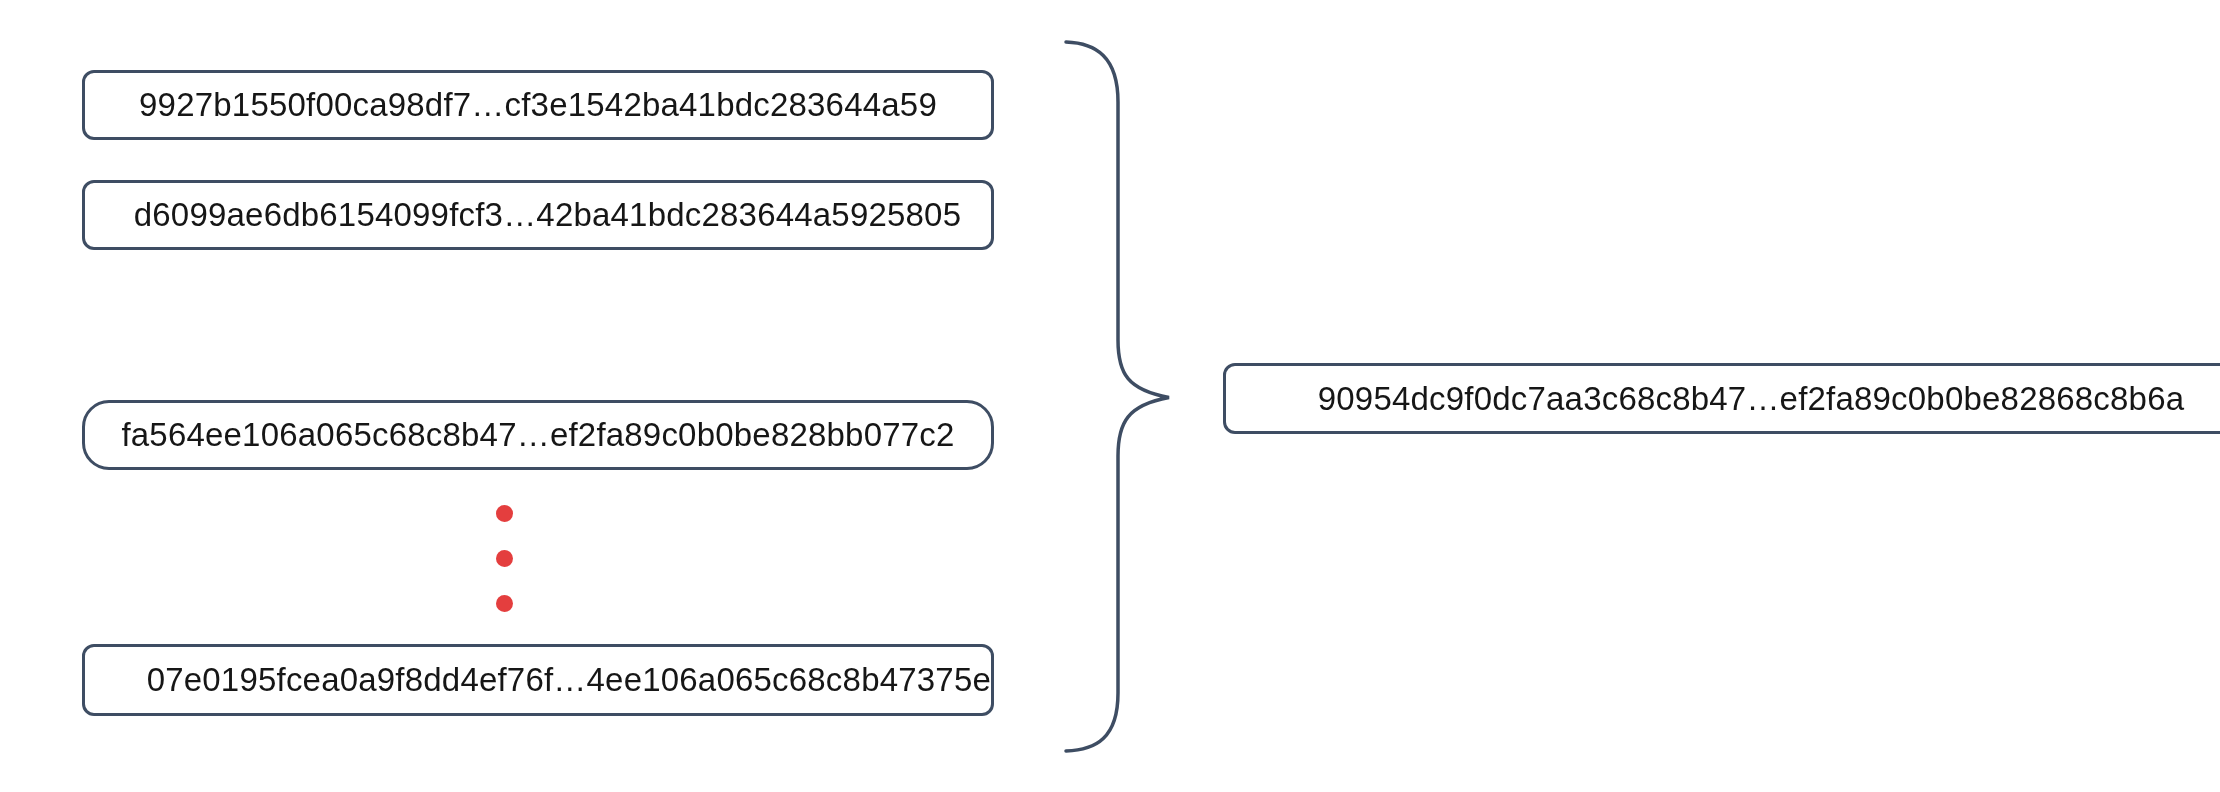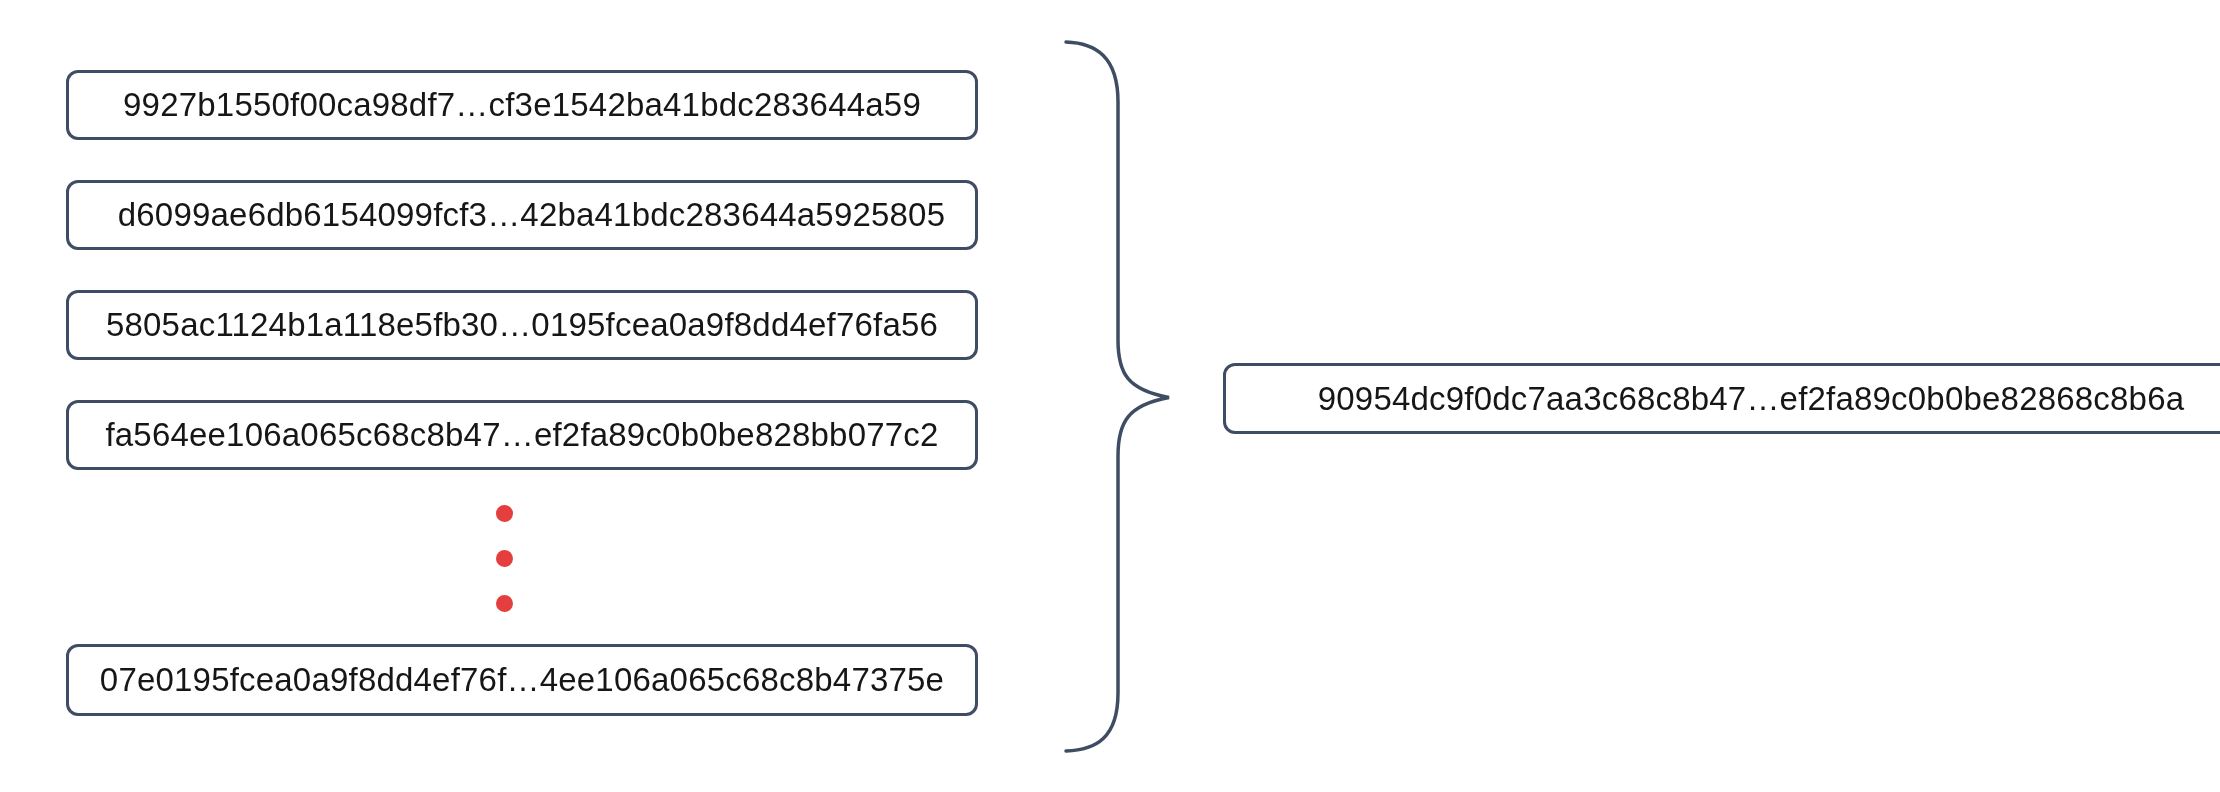--- a/index.html
+++ b/index.html
@@ -23,21 +23,21 @@
     border-radius: 12px;
     display: flex;
     align-items: center;
     justify-content: center;
     font-size: 33px;
     color: #161616;
     white-space: nowrap;
     letter-spacing: 0.2px;
   }
   .input-box {
-    left: 66px;
+    left: 82px;
     width: 912px;
     height: 70px;
   }
   .output-box {
     left: 1223px;
     top: 363px;
     width: 1056px;
     height: 71px;
   }
   .dot {
@@ -68,33 +68,30 @@
 <div class="canvas" style="--border: #3e4d63; --dot: #e43e3e; --bg: #ffffff;">
 
   <div class="hash-box input-box" style="top:70px;">
     <span>9927b1550f00ca98df7…cf3e1542ba41bdc283644a59</span>
   </div>
 
   <div class="hash-box input-box" style="top:180px;padding-left:19px;">
     <span>d6099ae6db6154099fcf3…42ba41bdc283644a5925805</span>
   </div>
 
-  <div class="hash-box input-box" style="top:290px;">
-    <span>5805ac1124b1a118e5fb30…0195fcea0a9f8dd4ef76fa56</span>
-  </div>
 
-  <div class="hash-box input-box" style="top:400px;">
+  <div class="hash-box input-box" style="top:400px;border-radius:27px;">
     <span>fa564ee106a065c68c8b47…ef2fa89c0b0be828bb077c2</span>
   </div>
 
   <div class="dot" style="left:496px; top:505px;"></div>
   <div class="dot" style="left:496px; top:550px;"></div>
   <div class="dot" style="left:496px; top:595px;"></div>
 
-  <div class="hash-box input-box" style="top:644px; height:72px;">
+  <div class="hash-box input-box" style="top:644px; height:72px;justify-content:flex-end;">
     <span>07e0195fcea0a9f8dd4ef76f…4ee106a065c68c8b47375e</span>
   </div>
 
   <svg class="brace-svg" viewBox="0 0 2220 792">
     <path d="M 1066 42
              C 1096 43, 1118 57, 1118 102
              L 1118 340
              C 1118 374, 1128 390, 1169 397.5
              C 1128 405, 1118 422, 1118 456
              L 1118 693

